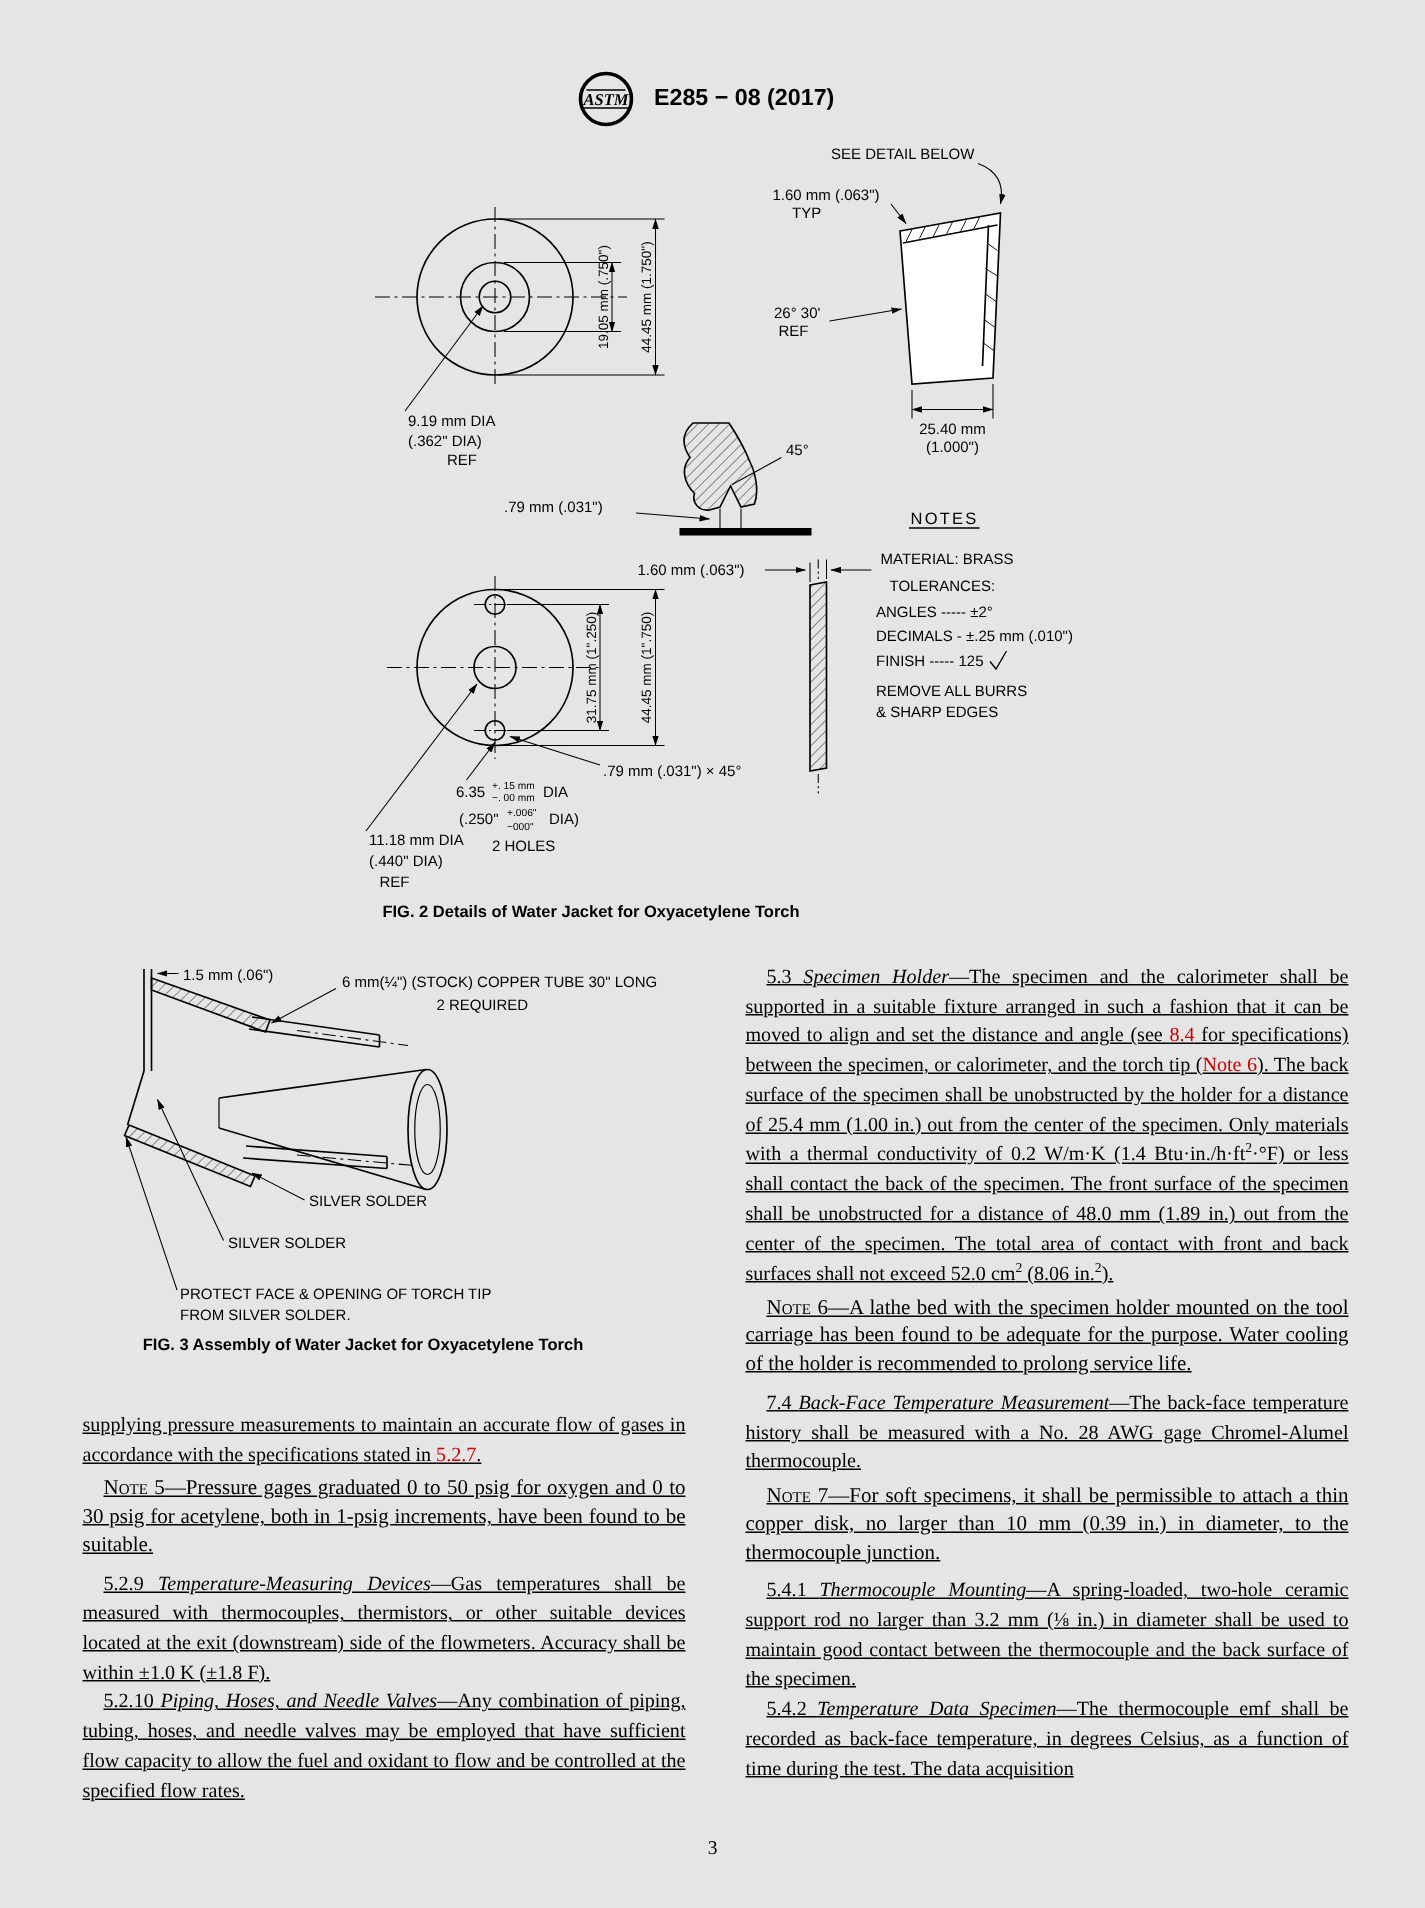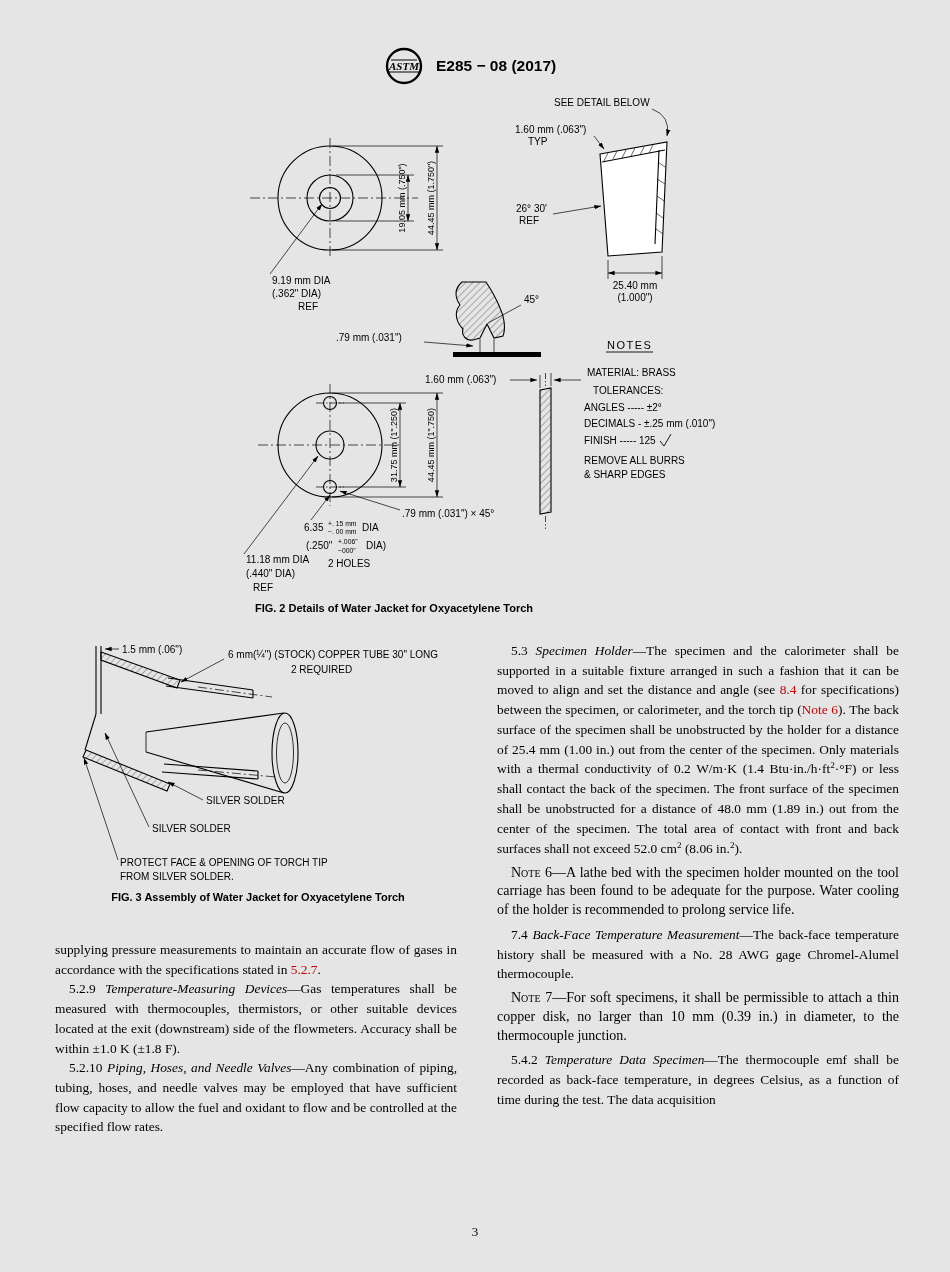--- a/index.html
+++ b/index.html
@@ -5,21 +5,21 @@
   html,body{margin:0;padding:0;background:#ffffff;}
   .page{position:relative;width:950px;height:1272px;background:#e5e5e5;color:#000;
         font-family:"Liberation Serif",serif;overflow:hidden;}
   
   .hdr{position:absolute;left:384px;top:46px;display:flex;align-items:center;gap:12px;}
   .hdr-title{font-family:"Liberation Sans",sans-serif;font-weight:bold;font-size:15.5px;}
   
   .fig-caption{position:absolute;font-family:"Liberation Sans",sans-serif;font-weight:bold;
                font-size:11px;text-align:center;}
   
-  .col{position:absolute;width:402px;font-size:13.4px;line-height:1.47;text-align:justify;}
+  .col{position:absolute;width:402px;font-size:13.4px;line-height:1.47;text-align:justify;text-decoration:underline;}
   .col p{margin:0;}
   .body-p{text-indent:14px;}
   .no-indent{text-indent:0;}
   .note{font-size:14px;line-height:1.34;margin:5px 0 5px 0 !important;text-indent:14px;}
   .sc{font-variant:small-caps;}
   .ref{color:#cc0000;text-decoration:none;cursor:pointer;}
   sup{font-size:0.68em;}
   .footer{position:absolute;left:0;top:1224px;width:950px;text-align:center;font-size:13px;}
   
   svg text{font-family:"Liberation Sans",sans-serif;fill:#000;}
@@ -215,31 +215,33 @@
     </g>
     <text class="lbl" x="74" y="13">1.5 mm (.06")</text>
     <text class="lbl" x="180" y="18">6 mm(¼") (STOCK) COPPER TUBE 30" LONG</text>
     <text class="lbl" x="243" y="33">2 REQUIRED</text>
     <text class="lbl" x="158" y="164">SILVER SOLDER</text>
     <text class="lbl" x="104" y="192">SILVER SOLDER</text>
     <text class="lbl" x="72" y="226">PROTECT FACE &amp; OPENING OF TORCH TIP</text>
     <text class="lbl" x="72" y="240">FROM SILVER SOLDER.</text>
   </svg>
 
-  <div class="fig-caption" style="left:48px;top:891px;width:420px;">FIG. 3 Assembly of Water Jacket for Oxyacetylene Torch</div>
+  <div class="fig-caption" style="left:32px;top:891px;width:420px;">FIG. 3 Assembly of Water Jacket for Oxyacetylene Torch</div>
 
   <div class="col" style="left:55px;top:940px;">
     <p class="no-indent"><span>supplying pressure measurements to maintain an accurate flow of gases in accordance with the specifications stated in </span><a class="ref">5.2.7</a><span>.</span></p>
+    <p class="note"><span class="sc">Note 5</span><span>—Pressure gages graduated 0 to 50 psig for oxygen and 0 to 30 psig for acetylene, both in 1-psig increments, have been found to be suitable.</span></p>
     <p class="body-p"><span>5.2.9 </span><i>Temperature-Measuring Devices</i><span>—Gas temperatures shall be measured with thermocouples, thermistors, or other suitable devices located at the exit (downstream) side of the flowmeters. Accuracy shall be within ±1.0 K (±1.8 F).</span></p>
     <p class="body-p"><span>5.2.10 </span><i>Piping, Hoses, and Needle Valves</i><span>—Any combination of piping, tubing, hoses, and needle valves may be employed that have sufficient flow capacity to allow the fuel and oxidant to flow and be controlled at the specified flow rates.</span></p>
   </div>
 
   <div class="col" style="left:497px;top:641px;">
     <p class="body-p"><span>5.3 </span><i>Specimen Holder</i><span>—The specimen and the calorimeter shall be supported in a suitable fixture arranged in such a fashion that it can be moved to align and set the distance and angle (see </span><a class="ref">8.4</a><span> for specifications) between the specimen, or calorimeter, and the torch tip (</span><a class="ref">Note 6</a><span>). The back surface of the specimen shall be unobstructed by the holder for a distance of 25.4 mm (1.00 in.) out from the center of the specimen. Only materials with a thermal conductivity of 0.2 W/m·K (1.4 Btu·in./h·ft</span><sup>2</sup><span>·°F) or less shall contact the back of the specimen. The front surface of the specimen shall be unobstructed for a distance of 48.0 mm (1.89 in.) out from the center of the specimen. The total area of contact with front and back surfaces shall not exceed 52.0 cm</span><sup>2</sup><span> (8.06 in.</span><sup>2</sup><span>).</span></p>
     <p class="note"><span class="sc">Note 6</span><span>—A lathe bed with the specimen holder mounted on the tool carriage has been found to be adequate for the purpose. Water cooling of the holder is recommended to prolong service life.</span></p>
     <p class="body-p"><span>7.4 </span><i>Back-Face Temperature Measurement</i><span>—The back-face temperature history shall be measured with a No. 28 AWG gage Chromel-Alumel thermocouple.</span></p>
     <p class="note"><span class="sc">Note 7</span><span>—For soft specimens, it shall be permissible to attach a thin copper disk, no larger than 10 mm (0.39 in.) in diameter, to the thermocouple junction.</span></p>
+    <p class="body-p"><span>5.4.1 </span><i>Thermocouple Mounting</i><span>—A spring-loaded, two-hole ceramic support rod no larger than 3.2 mm (⅛ in.) in diameter shall be used to maintain good contact between the thermocouple and the back surface of the specimen.</span></p>
     <p class="body-p"><span>5.4.2 </span><i>Temperature Data Specimen</i><span>—The thermocouple emf shall be recorded as back-face temperature, in degrees Celsius, as a function of time during the test. The data acquisition</span></p>
   </div>
 
   <div class="footer">3</div>
 
 </div>
 
 </body></html>

